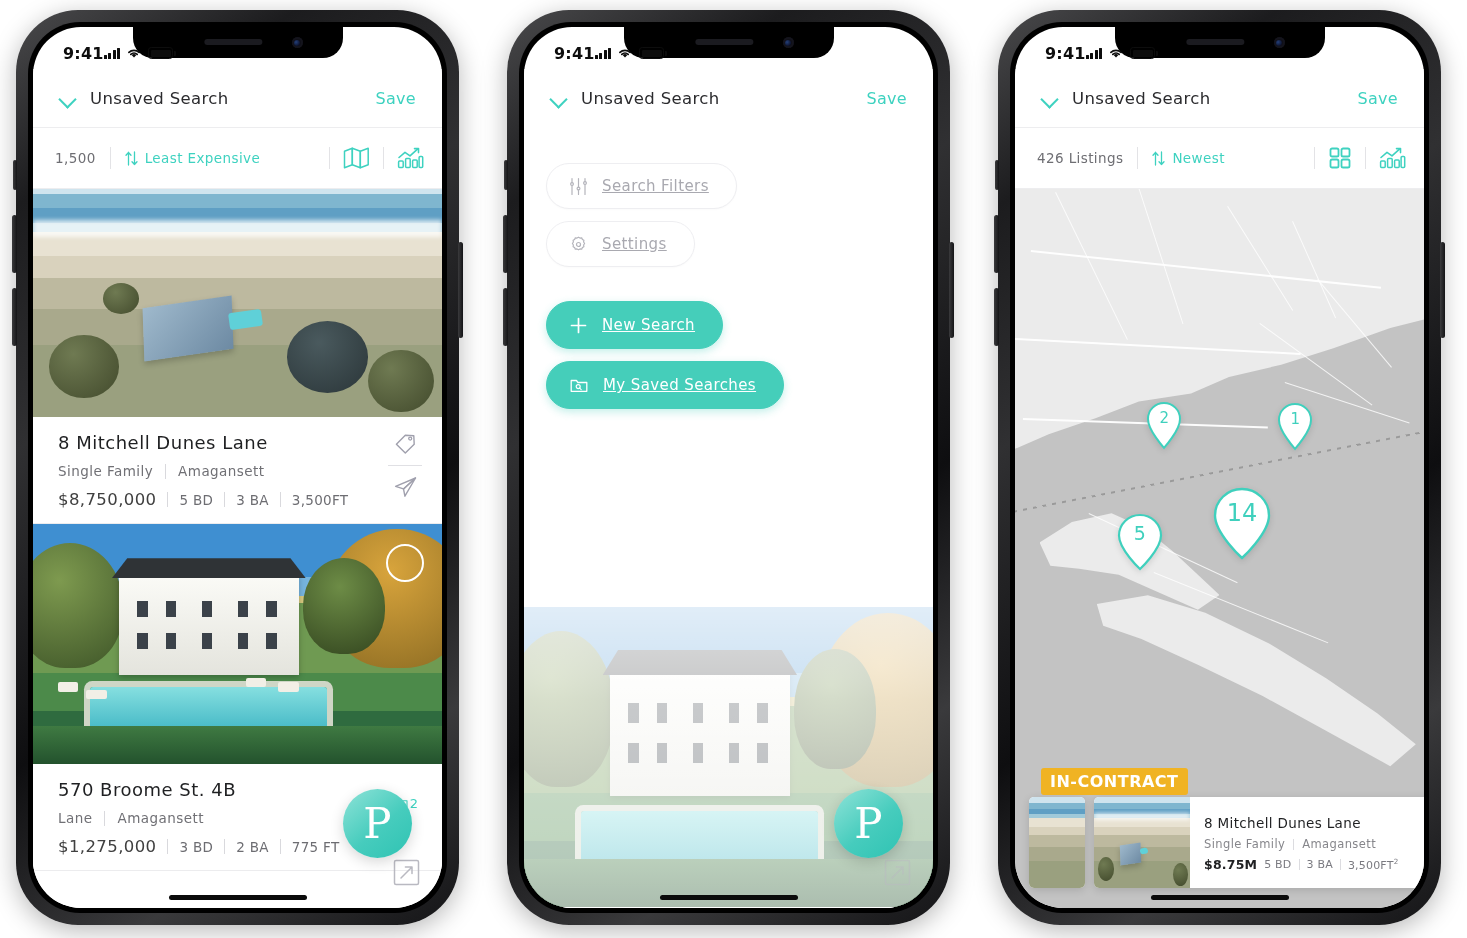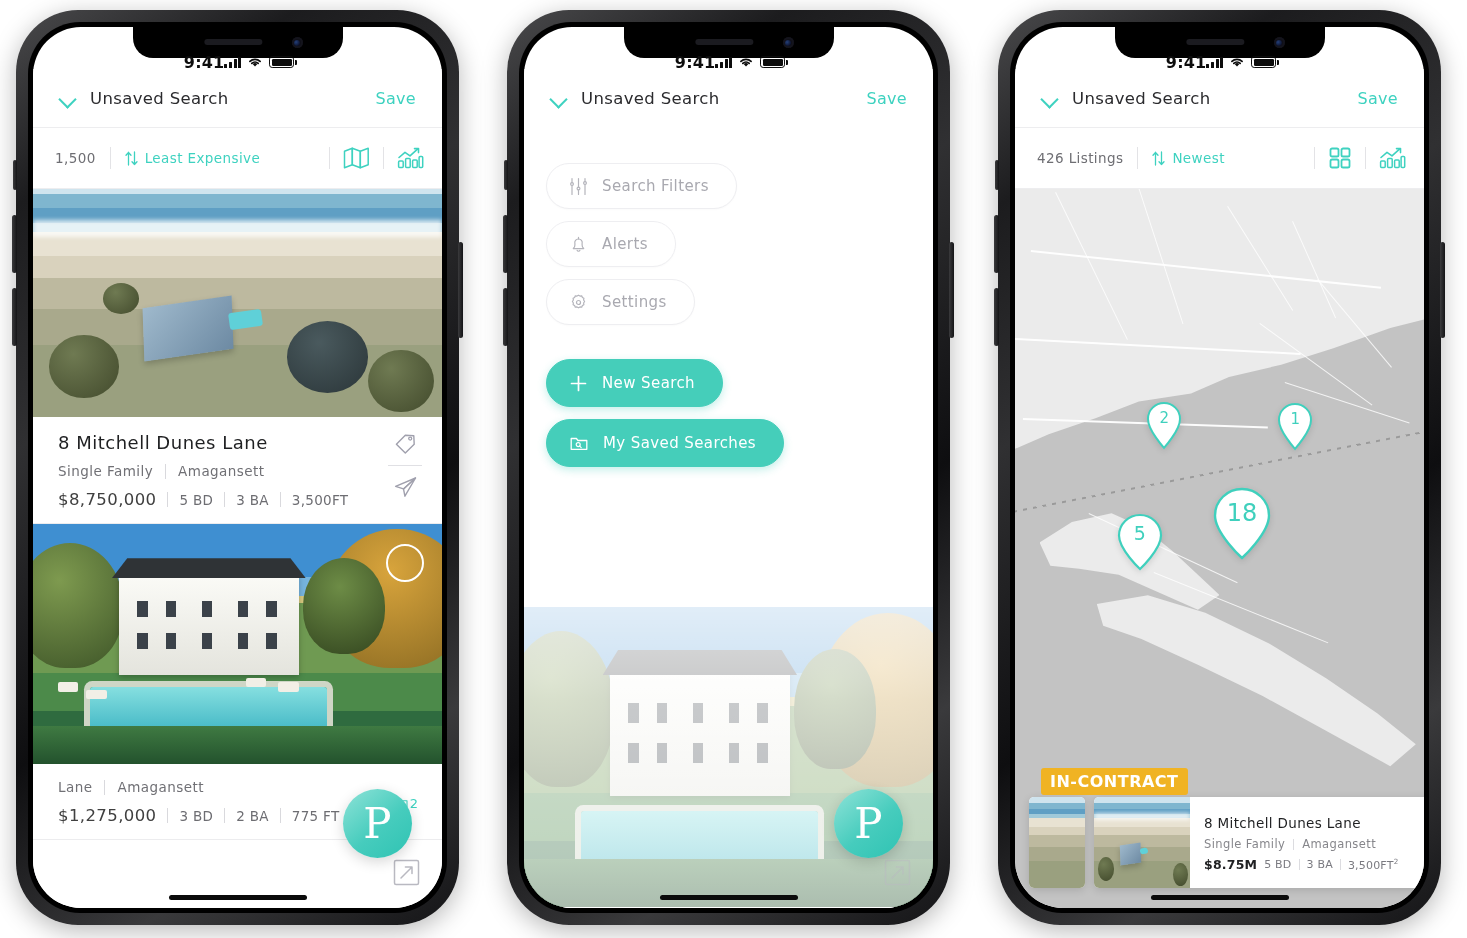--- a/index.html
+++ b/index.html
@@ -63,22 +63,22 @@
     background:#101018;
     box-shadow:inset 0 0 0 2px #14141c;
   }
   .camera::after{
     content:""; position:absolute; inset:2.5px; border-radius:50%;
     background:radial-gradient(circle at 35% 35%, #24407a 0%, #0b1028 75%);
   }
 
   
   .statusbar{
-    position:absolute; top:9px; left:0; right:0; height:42px;
-    display:flex; align-items:center; justify-content:center;
+    position:absolute; top:0; left:0; right:0; height:42px;
+    display:flex; align-items:center; justify-content:flex-start;
     padding:10px 27px 0 30px;
     z-index:45; pointer-events:none;
   }
   .sb-time{ font-size:16px; font-weight:bold; color:#0d0d0d; letter-spacing:.2px; }
   .sb-right{ display:flex; align-items:center; gap:6px; }
 
   .sig{ display:flex; align-items:flex-end; gap:1.6px; height:11px; }
   .sig i{ width:3px; background:#0d0d0d; border-radius:.5px; display:block; }
   .sig i:nth-child(1){ height:4px; }
   .sig i:nth-child(2){ height:6px; }
@@ -228,20 +228,21 @@
   }
 
   
   .menu-wrap{ position:absolute; top:136px; left:0; right:0; bottom:0; z-index:25; }
   .pill{
     display:inline-flex; align-items:center; gap:14px;
     height:46px; padding:0 27px 0 22px; margin:0 0 12px 22px;
     border:1px solid #eeeef1; border-radius:24px; background:#fff;
     color:#a9a9b0; font-size:15px; letter-spacing:.4px;
     box-shadow:0 1px 2px rgba(0,0,0,.02);
+    text-decoration:underline;
   }
   .pill-row{ display:block; }
   .pill.teal{
     background:#45ceba; border-color:#45ceba; color:#fff;
     box-shadow:0 3px 9px rgba(69,206,186,.32);
     height:48px;
   }
   .menu-gap{ height:22px; }
 
   .fade-mask{
@@ -462,20 +463,21 @@
             <div class="pool"></div>
             <div class="lounger" style="left:6%;top:66%"></div>
             <div class="lounger" style="left:13%;top:69%"></div>
             <div class="lounger" style="left:52%;top:64%"></div>
             <div class="lounger" style="left:60%;top:66%"></div>
             <div class="hedge"></div>
             <div class="circle-btn"></div>
           </div>
 
           <div class="card">
+            <div class="card-title">570 Broome St. 4B</div>
             <div class="card-sub">
               <span>Lane</span>
               <span class="sep"></span>
               <span>Amagansett</span>
             </div>
             <div class="card-stats">
               <span class="price">$1,275,000</span>
               <span class="sep"></span>
               <span>3 BD</span>
               <span class="sep"></span>
@@ -588,31 +590,20 @@
                     <circle cx="16" cy="6.1" r="1.4" stroke="#b4b4bb" stroke-width="1.2" fill="none"></circle>
                   </svg>
               </span>
               <span>Search Filters</span>
             </span>
           </div>
           <div class="pill-row">
             <span class="pill">
               <span class="ico">
                 <svg width="19" height="19" viewBox="0 0 19 19">
-                    <path d="M4.3 13.6h10.4c-1.3-1-1.6-2-1.6-3.6V8.6A3.6 3.6 0 0 0 9.5 4a3.6 3.6 0 0 0-3.6 4.6V10c0 1.6-.3 2.6-1.6 3.6Z" stroke="#b4b4bb" stroke-width="1.2" fill="none" stroke-linejoin="round"></path>
-                    <path d="M9.5 2.4v1.5M8.1 15.3a1.5 1.5 0 0 0 2.8 0" stroke="#b4b4bb" stroke-width="1.2" fill="none" stroke-linecap="round"></path>
-                  </svg>
-              </span>
-              <span>Alerts</span>
-            </span>
-          </div>
-          <div class="pill-row">
-            <span class="pill">
-              <span class="ico">
-                <svg width="19" height="19" viewBox="0 0 19 19">
                     <path d="M9.5 2.2 11 3.1l1.7-.3.7 1.6 1.5.9-.3 1.7 1 1.5-1 1.5.3 1.7-1.5.9-.7 1.6-1.7-.3-1.5.9-1.5-.9-1.7.3-.7-1.6-1.5-.9.3-1.7-1-1.5 1-1.5-.3-1.7 1.5-.9.7-1.6 1.7.3Z" stroke="#b4b4bb" stroke-width="1.2" fill="none" stroke-linejoin="round"></path>
                     <circle cx="9.5" cy="9.5" r="2" stroke="#b4b4bb" stroke-width="1.2" fill="none"></circle>
                   </svg>
               </span>
               <span>Settings</span>
             </span>
           </div>
 
           <div class="menu-gap"></div>
 
@@ -765,21 +756,21 @@
           <div class="pin" style="left:30.5%; top:54%;">
             <svg width="46" height="59" viewBox="0 0 46 59">
                 <path d="M23 2C11.4 2 2 11.2 2 22.6 2 36.4 23 56 23 56s21-19.6 21-33.4C44 11.2 34.6 2 23 2Z" fill="#ffffff" stroke="#3fd0bd" stroke-width="2.2"></path>
               </svg>
             <span style="font-size:19px;">5</span>
           </div>
           <div class="pin" style="left:55.5%; top:52.5%;">
             <svg width="58" height="74" viewBox="0 0 58 74">
                 <path d="M29 2C14.1 2 2 13.8 2 28.5 2 46.4 29 71 29 71s27-24.6 27-42.5C56 13.8 43.9 2 29 2Z" fill="#ffffff" stroke="#3fd0bd" stroke-width="2.4"></path>
               </svg>
-            <span style="font-size:24px; top:36%;">18</span>
+            <span style="font-size:24px; top:36%;">14</span>
           </div>
         </div>
 
         <div class="badge-contract">IN-CONTRACT</div>
 
         <div class="carousel">
           <div class="ccard peek">
             <div class="peek-img ph-beach"></div>
           </div>
           <div class="ccard main">

